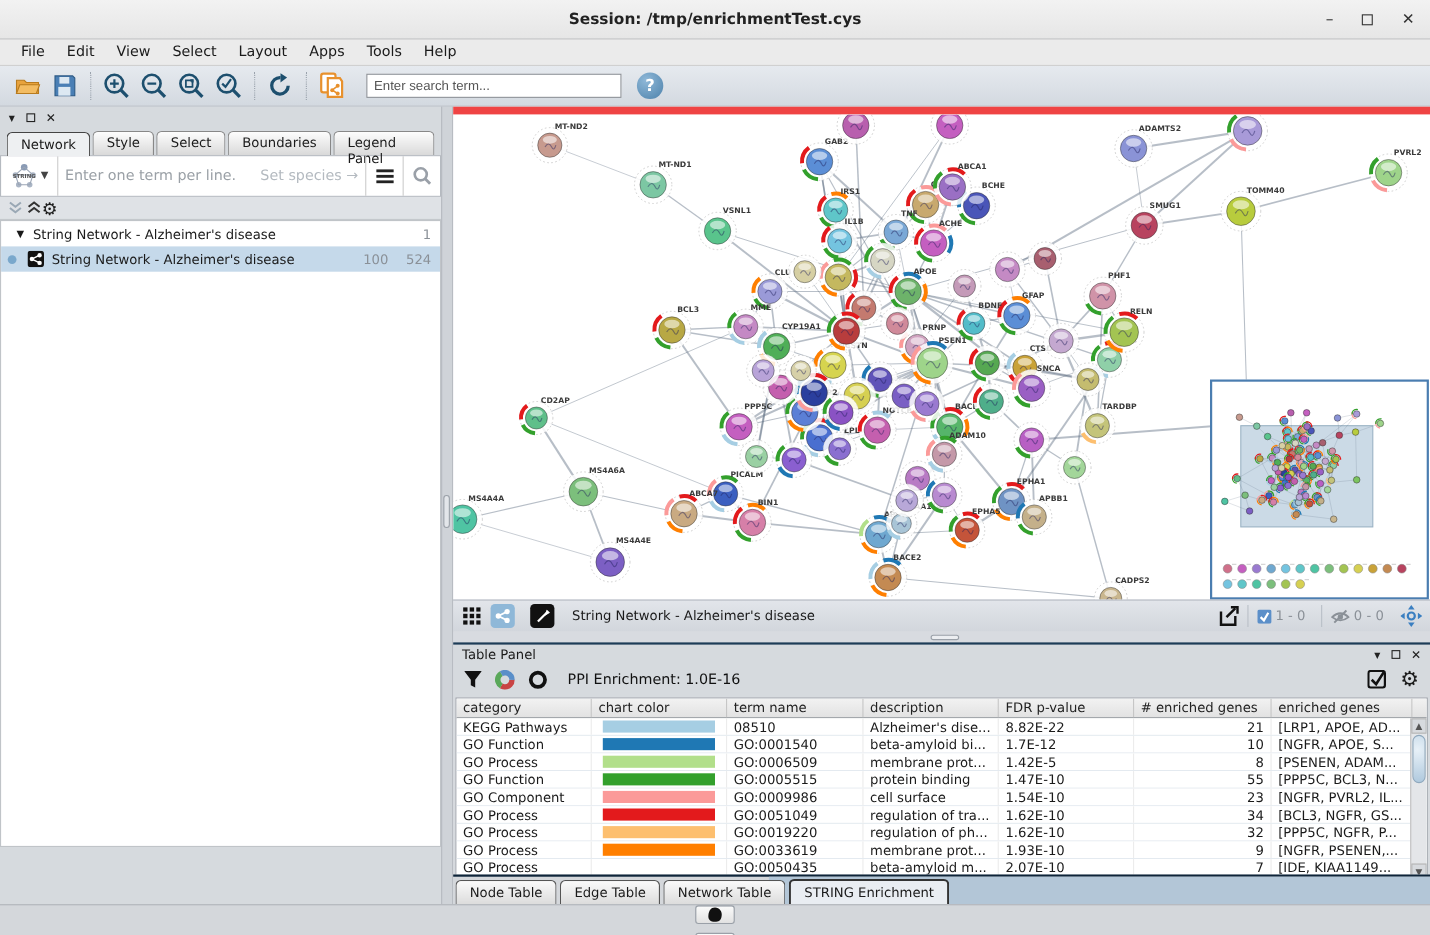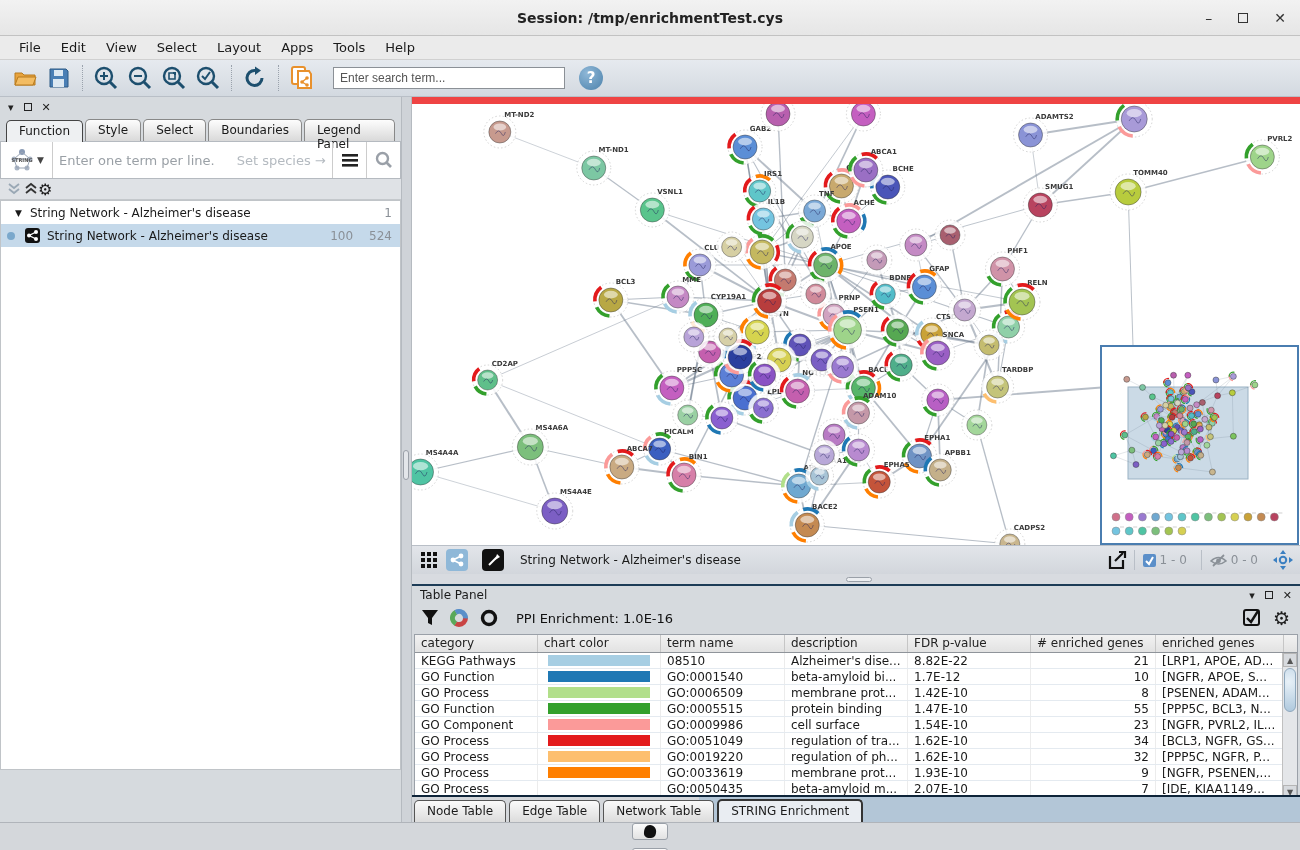--- a/index.html
+++ b/index.html
@@ -202,21 +202,21 @@
 
 <div id="control-panel" class="abs">
   <div id="cp-header">
     <div class="panel-ctl">
       <span>▾</span>
       <span style="border:1.5px solid #222;width:8px;height:8px;display:inline-block;"></span>
       <span style="font-weight:bold;">✕</span>
     </div>
   </div>
   <div class="cp-tabs" id="cp-tabs">
-      <div class="cp-tab active">Function</div>
+      <div class="cp-tab active">Network</div>
       <div class="cp-tab">Style</div>
       <div class="cp-tab">Select</div>
       <div class="cp-tab">Boundaries</div>
       <div class="cp-tab">Legend Panel</div>
     </div>
   <div id="string-bar">
     <div id="string-logo">
       <svg width="26" height="26">
         <circle cx="13" cy="5" r="3" fill="#8a9bb5"></circle>
           <circle cx="5" cy="12" r="2.5" fill="#aab5c5"></circle>
@@ -1905,21 +1905,21 @@
           <div class="td num" style="width: 125px;">10</div>
           <div class="td" style="width: 128px;">[NGFR, APOE, S...</div>
         </div>
         <div class="trow">
           <div class="td" style="width: 123px;">GO Process</div>
           <div class="td" style="width: 123px; display: flex;">
             <div class="swatch" style="background: rgb(178, 223, 138);"></div>
           </div>
           <div class="td" style="width: 124px;">GO:0006509</div>
           <div class="td" style="width: 123px;">membrane prot...</div>
-          <div class="td" style="width: 123px;">1.42E-10</div>
+          <div class="td" style="width: 123px;">1.42E-5</div>
           <div class="td num" style="width: 125px;">8</div>
           <div class="td" style="width: 128px;">[PSENEN, ADAM...</div>
         </div>
         <div class="trow">
           <div class="td" style="width: 123px;">GO Function</div>
           <div class="td" style="width: 123px; display: flex;">
             <div class="swatch" style="background: rgb(51, 160, 44);"></div>
           </div>
           <div class="td" style="width: 124px;">GO:0005515</div>
           <div class="td" style="width: 123px;">protein binding</div>

